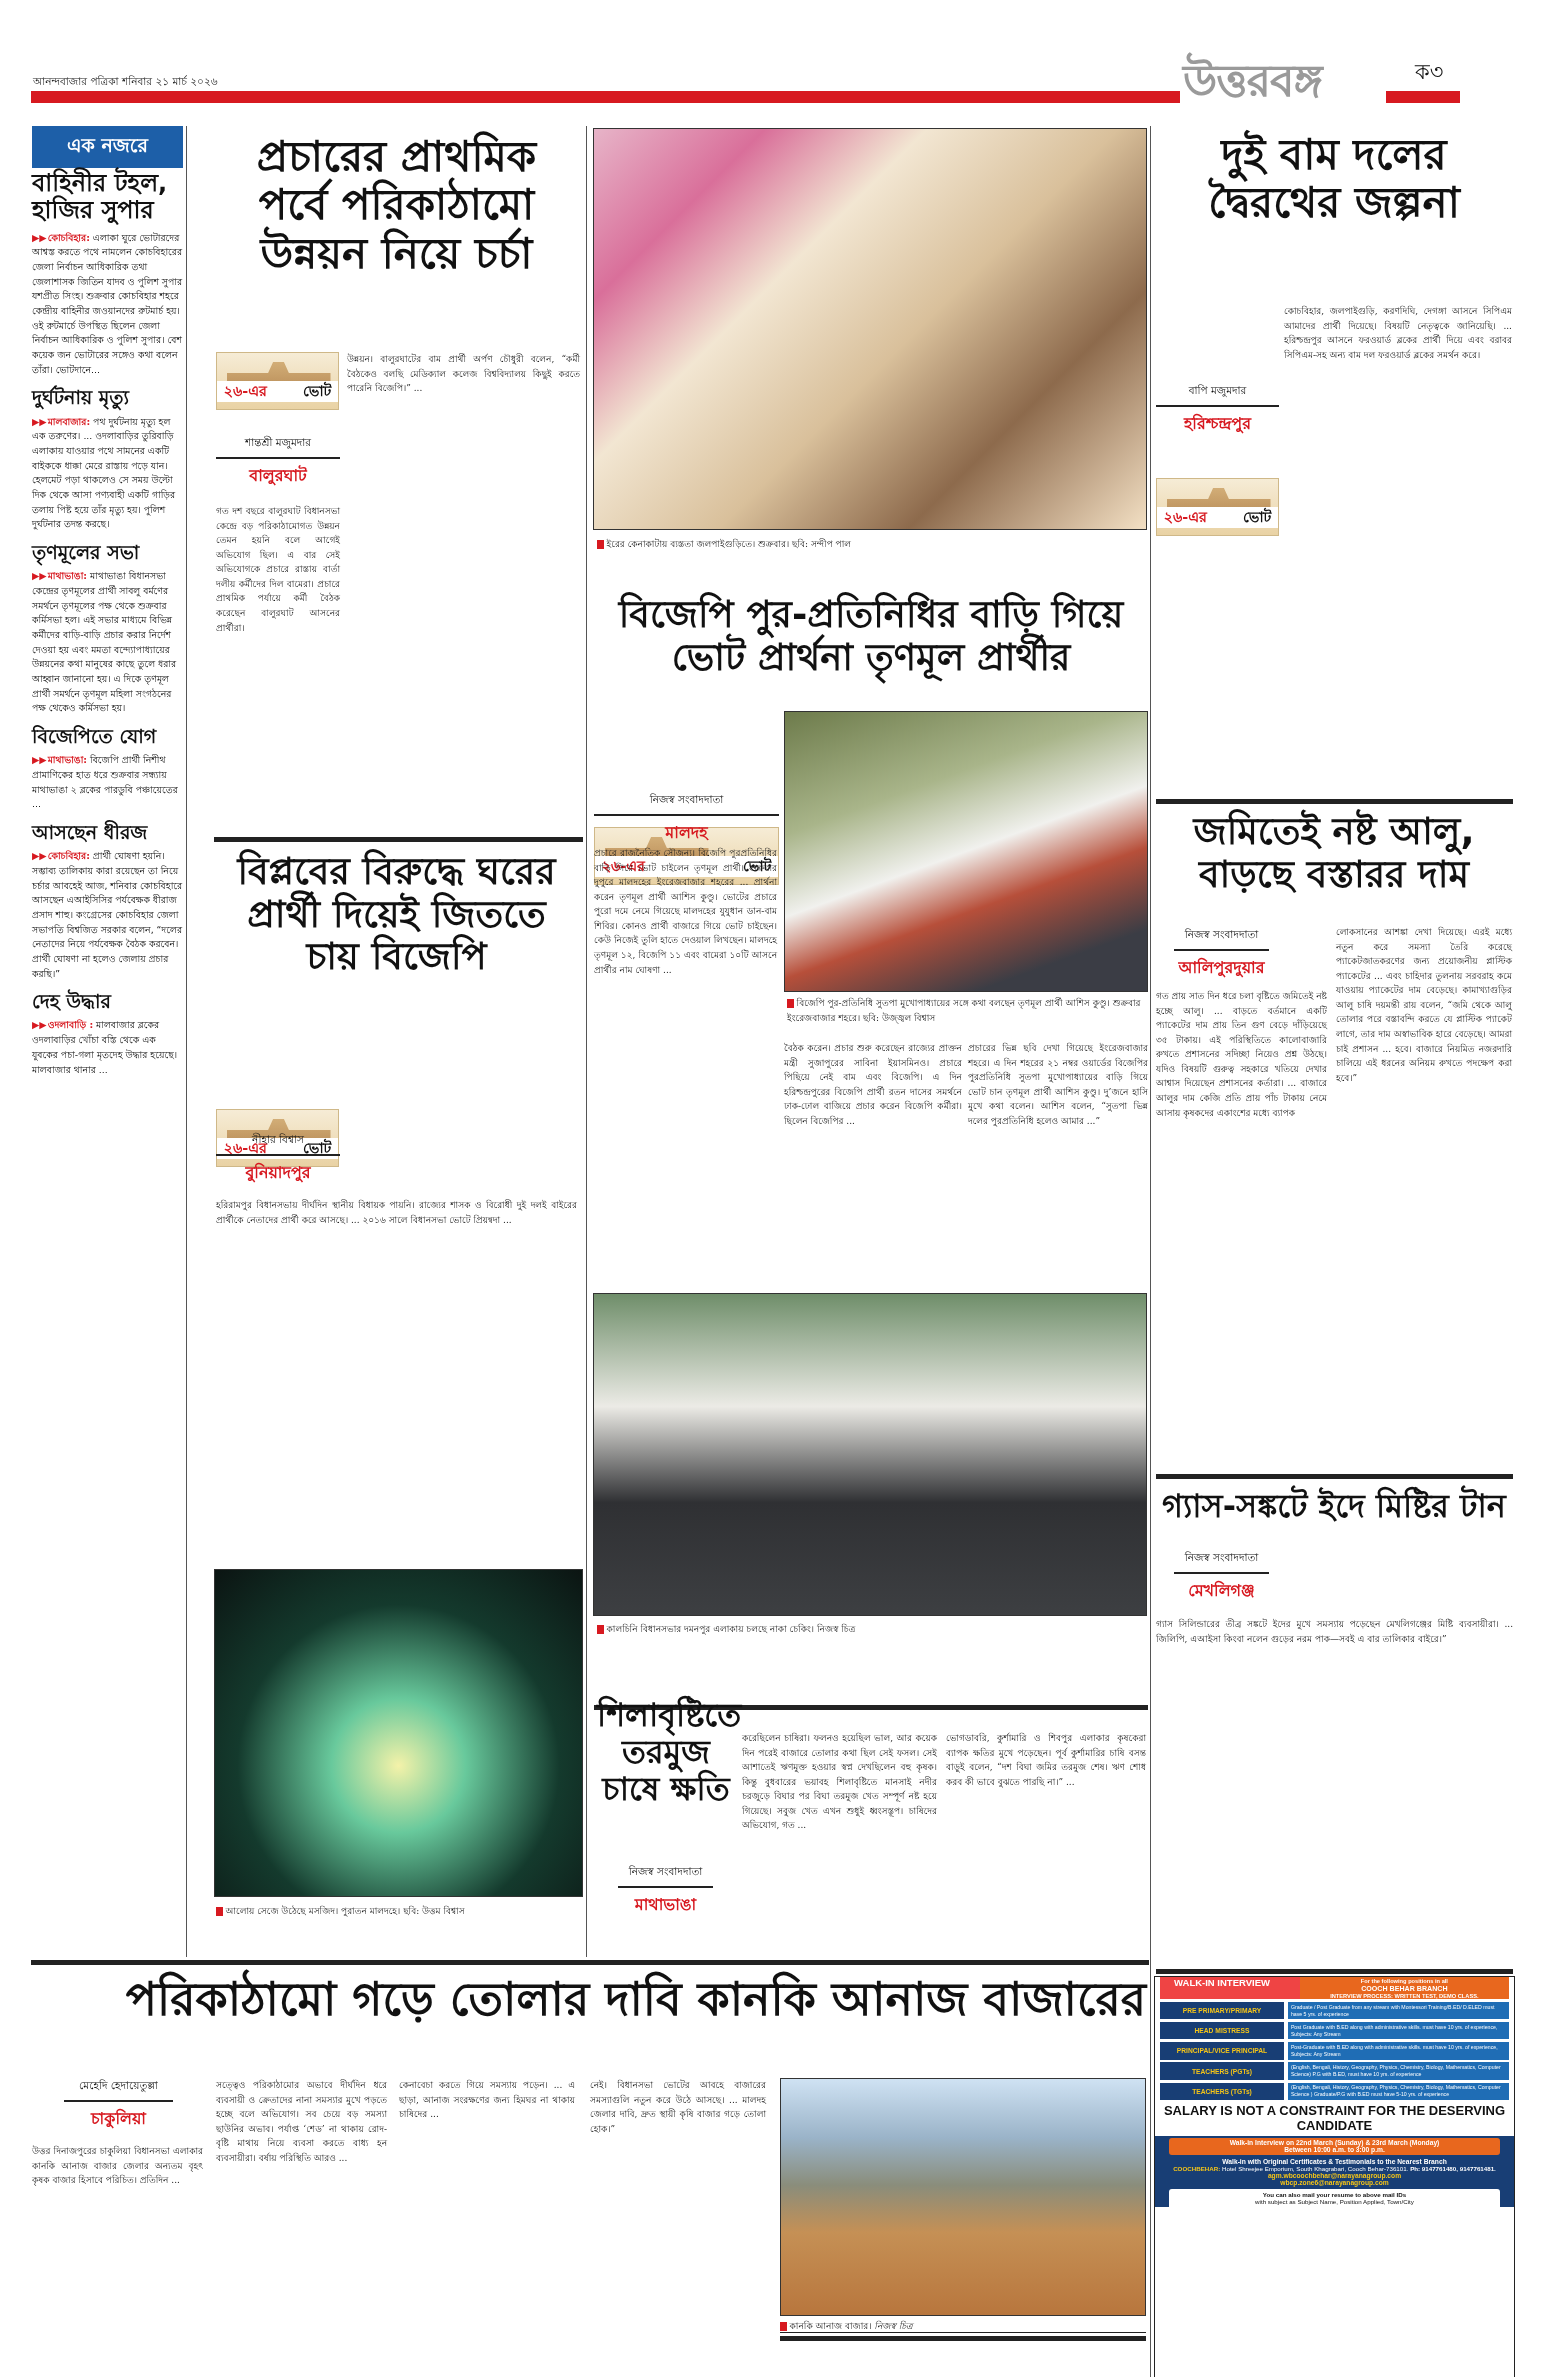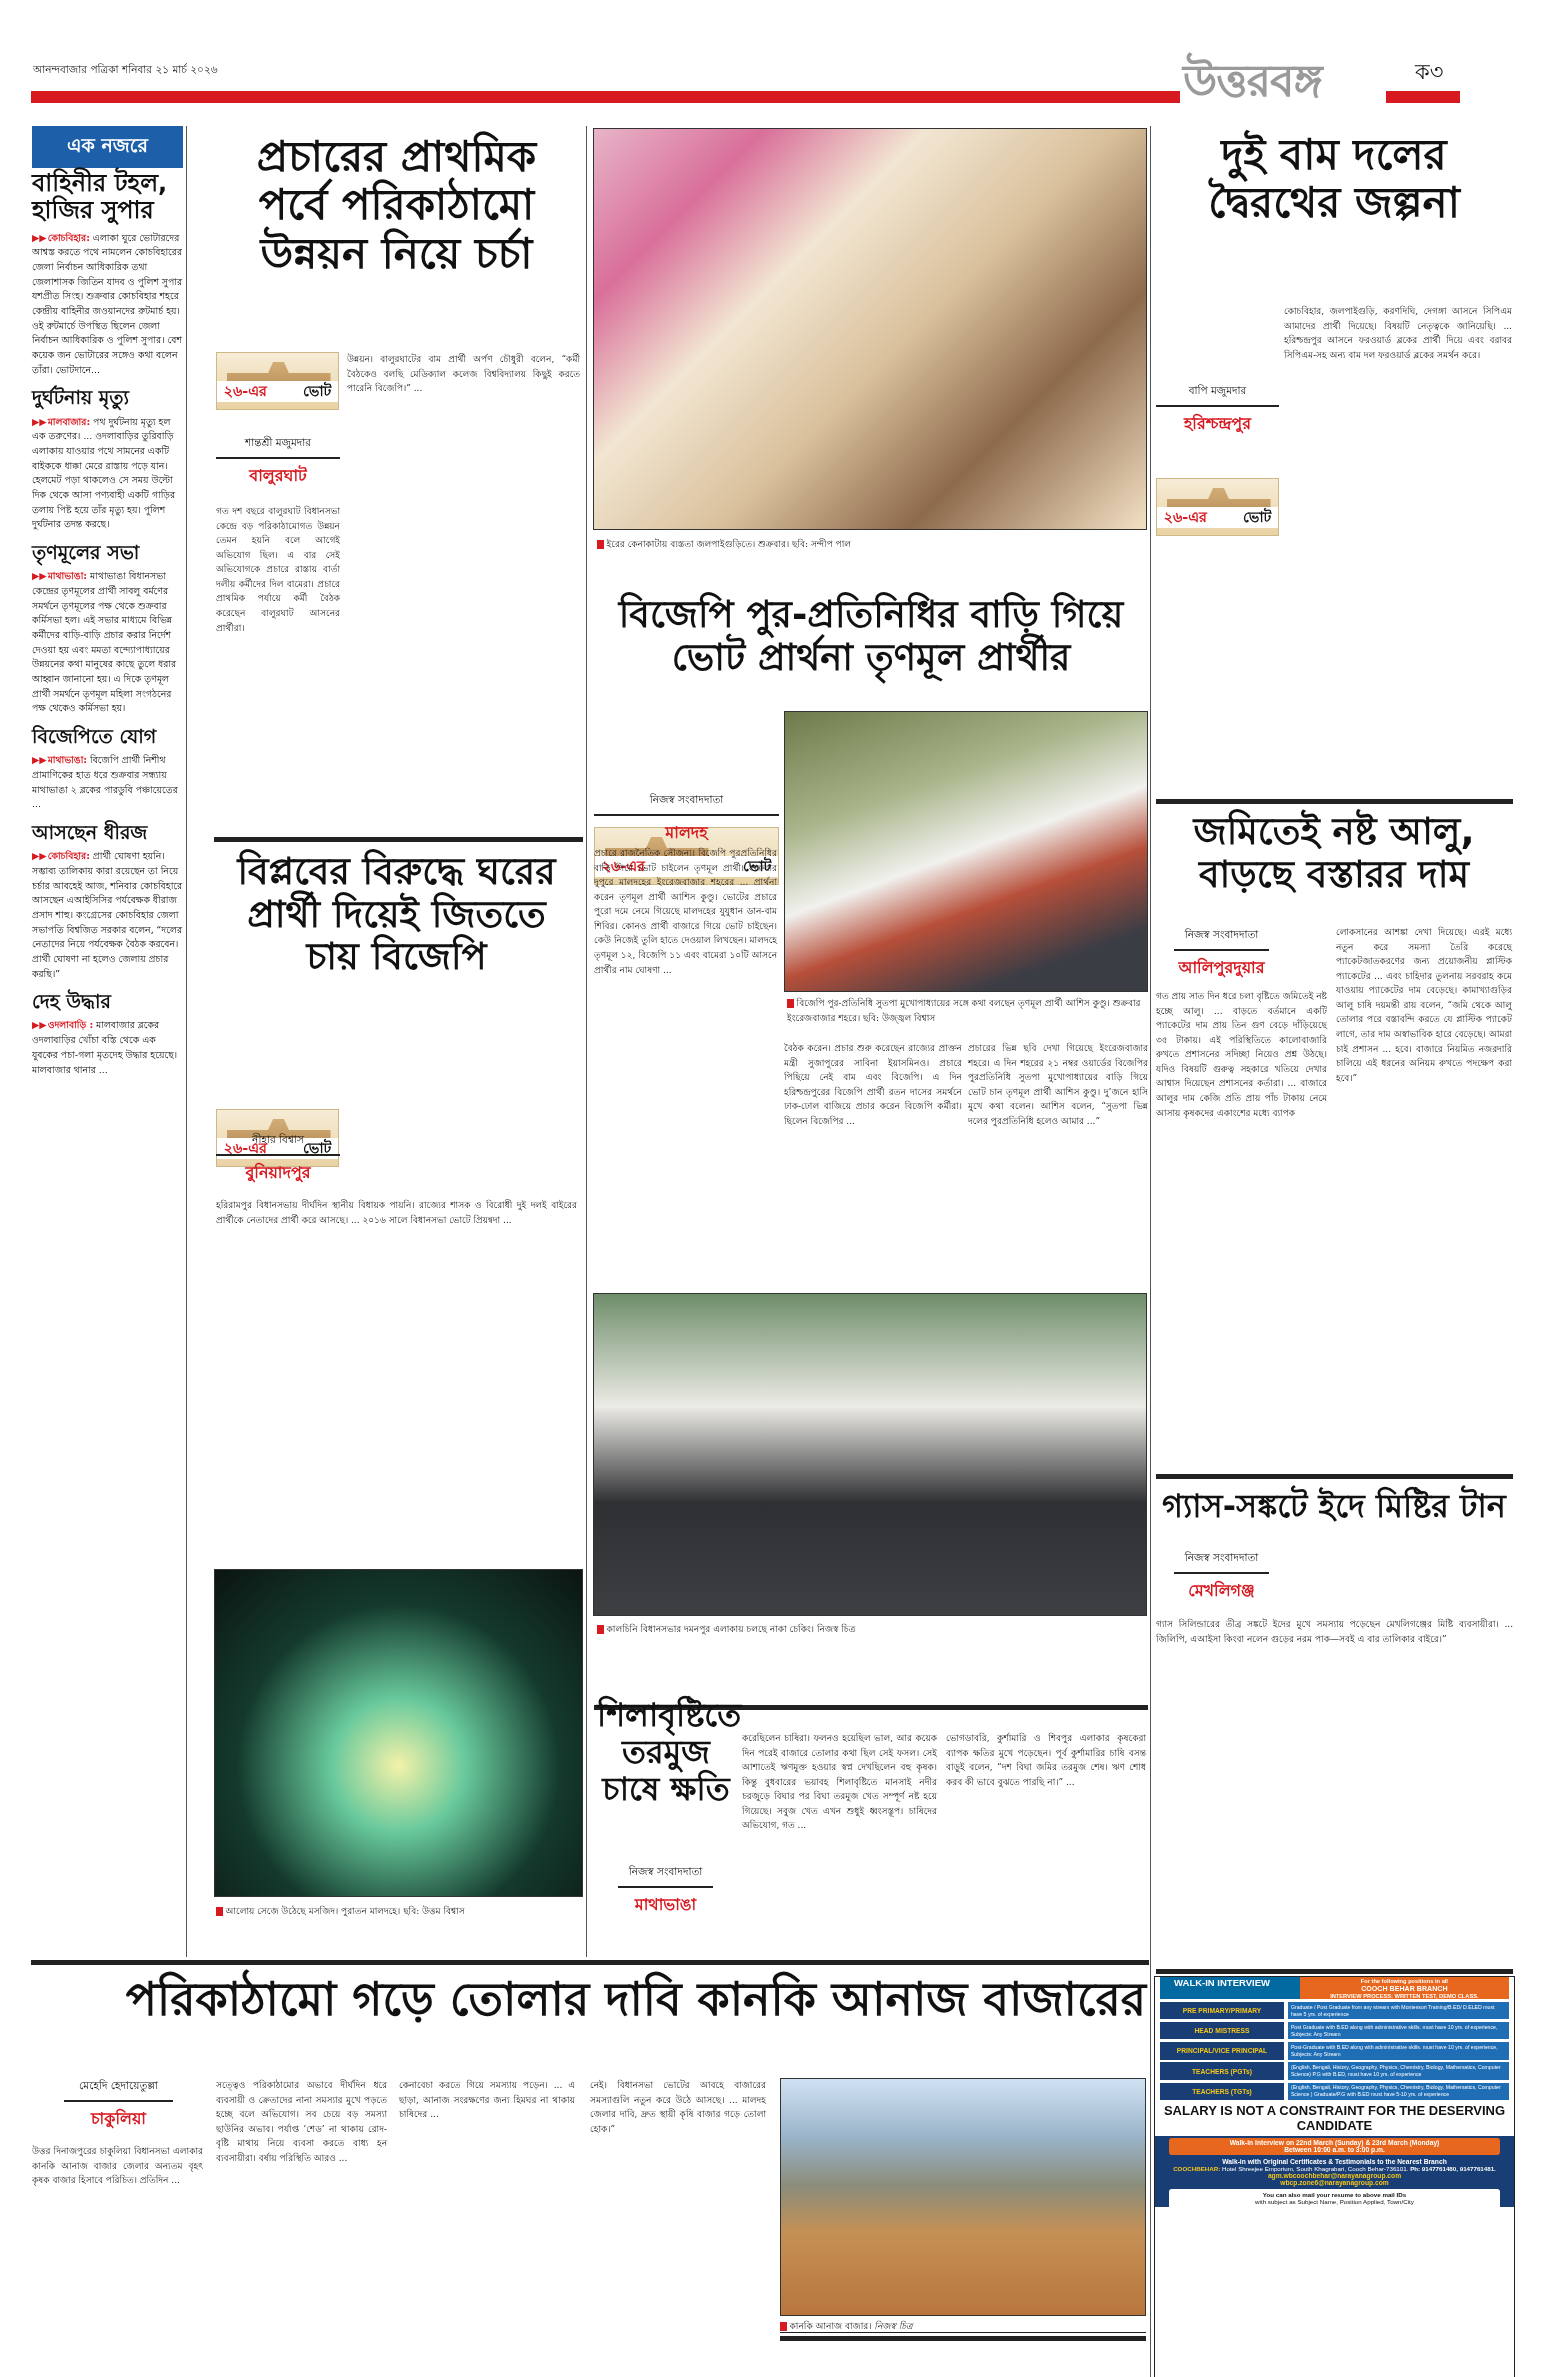--- a/index.html
+++ b/index.html
@@ -1,21 +1,21 @@
 <!DOCTYPE html>
 <html style="font-size:7.6px"><head>
 <meta charset="utf-8">
 <style>
   * { box-sizing: border-box; margin: 0; padding: 0; }
   html, body { width: 1545px; height: 2389px; background: #fff; overflow: hidden; }
   body { font-family: "DejaVu Sans", sans-serif; color: #111; position: relative; }
   .abs { position: absolute; }
 
   
-  .masthead-date { left: 33px; top: 62px; font-size: 10.5px; color: #222; }
+  .masthead-date { left: 33px; top: 74px; font-size: 10.5px; color: #222; }
   .red-bar { left: 31px; top: 91px; width: 1149px; height: 12.4px; background: #d71920; }
   .red-bar2 { left: 1386px; top: 91px; width: 74px; height: 12.4px; background: #d71920; }
   .section-title { left: 1183px; top: 48px; font-size: 44px; font-weight: bold; color: #9a9a9a; letter-spacing: -1px; }
   .page-no { left: 1415px; top: 56px; font-size: 21px; color: #111; }
 
   
   .vrule { background: #555; width: 1.4px; }
   .hrule { background: #222; height: 4.8px; }
   .hrule-thin { background: #222; height: 1.4px; }
 
@@ -57,21 +57,21 @@
 
   
   .ad { left: 1154px; top: 1976px; width: 361px; height: 409px; border: 1px solid #222; background: #fff; }
   .ad-logo-row { display: flex; align-items: center; justify-content: center; gap: 8.6px; height: 57px; }
   .ad-47 { color: #1d5fa8; font-size: 30px; font-weight: bold; line-height: .9; text-align: center; }
   .ad-47 small { display: block; font-size: 6.7px; color: #e87722; }
   .ad-nlogo { width: 28.5px; height: 28.5px; border-radius: 50%; border: 1.9px solid #1d5fa8; display:flex; align-items:center; justify-content:center; font-size:18px; font-weight:bold; color:#e87722; }
   .ad-brand { color: #1d5fa8; font-size: 27px; font-weight: bold; line-height: 1; font-family: "Liberation Sans", sans-serif; }
   .ad-brand small { display:block; color:#e87722; font-size: 13.3px; }
   .ad-walkin { display: flex; margin: 0 4.8px; height: 22px; }
-  .ad-walkin .l { background: #0369a1; color: #fff; width: 40%; font-size: 9.5px; font-weight: bold; line-height: 1; padding: 1px 14.3px; font-family:"Liberation Sans",sans-serif; }
+  .ad-walkin .l { background: #ef4444; color: #fff; width: 40%; font-size: 9.5px; font-weight: bold; line-height: 1; padding: 1px 14.3px; font-family:"Liberation Sans",sans-serif; }
   .ad-walkin .r { background: #e8671e; color: #fff; width: 60%; text-align: center; font-size: 5.7px; font-weight: bold; line-height: 1.2; padding-top: 1px; font-family:"Liberation Sans",sans-serif; }
   .ad-walkin .r b { font-size: 7.1px; display:block; }
   .ad-row { display: flex; margin: 2.9px 4.8px 0; gap: 3.8px; }
   .ad-row .pos { background: #183e75; color: #f5c518; font-weight: bold; font-size: 6.7px; width: 36%; display:flex; align-items:center; justify-content:center; text-align:center; font-family:"Liberation Sans",sans-serif; padding: 1.9px; }
   .ad-row .req { background: #1f6db5; color: #fff; font-size: 5.2px; width: 64%; padding: 1.9px 2.9px; line-height: 1.3; font-family:"Liberation Sans",sans-serif; }
   .ad-salary { text-align:center; font-weight:bold; font-size: 13px; margin-top: 2.9px; font-family:"Liberation Sans",sans-serif; }
   .ad-bottom { background: #183e75; margin: 2.9px 0 0; padding: 2.9px 4.8px 0; color:#fff; text-align:center; font-family:"Liberation Sans",sans-serif; }
   .ad-dates { background:#e8671e; color:#fff; font-weight:bold; font-size: 6.7px; border-radius:2.9px; margin: -1px 9.5px 2.9px; padding: 1.9px; }
   .ad-line { font-size: 6.7px; font-weight:bold; }
   .ad-addr { font-size: 6.2px; }

